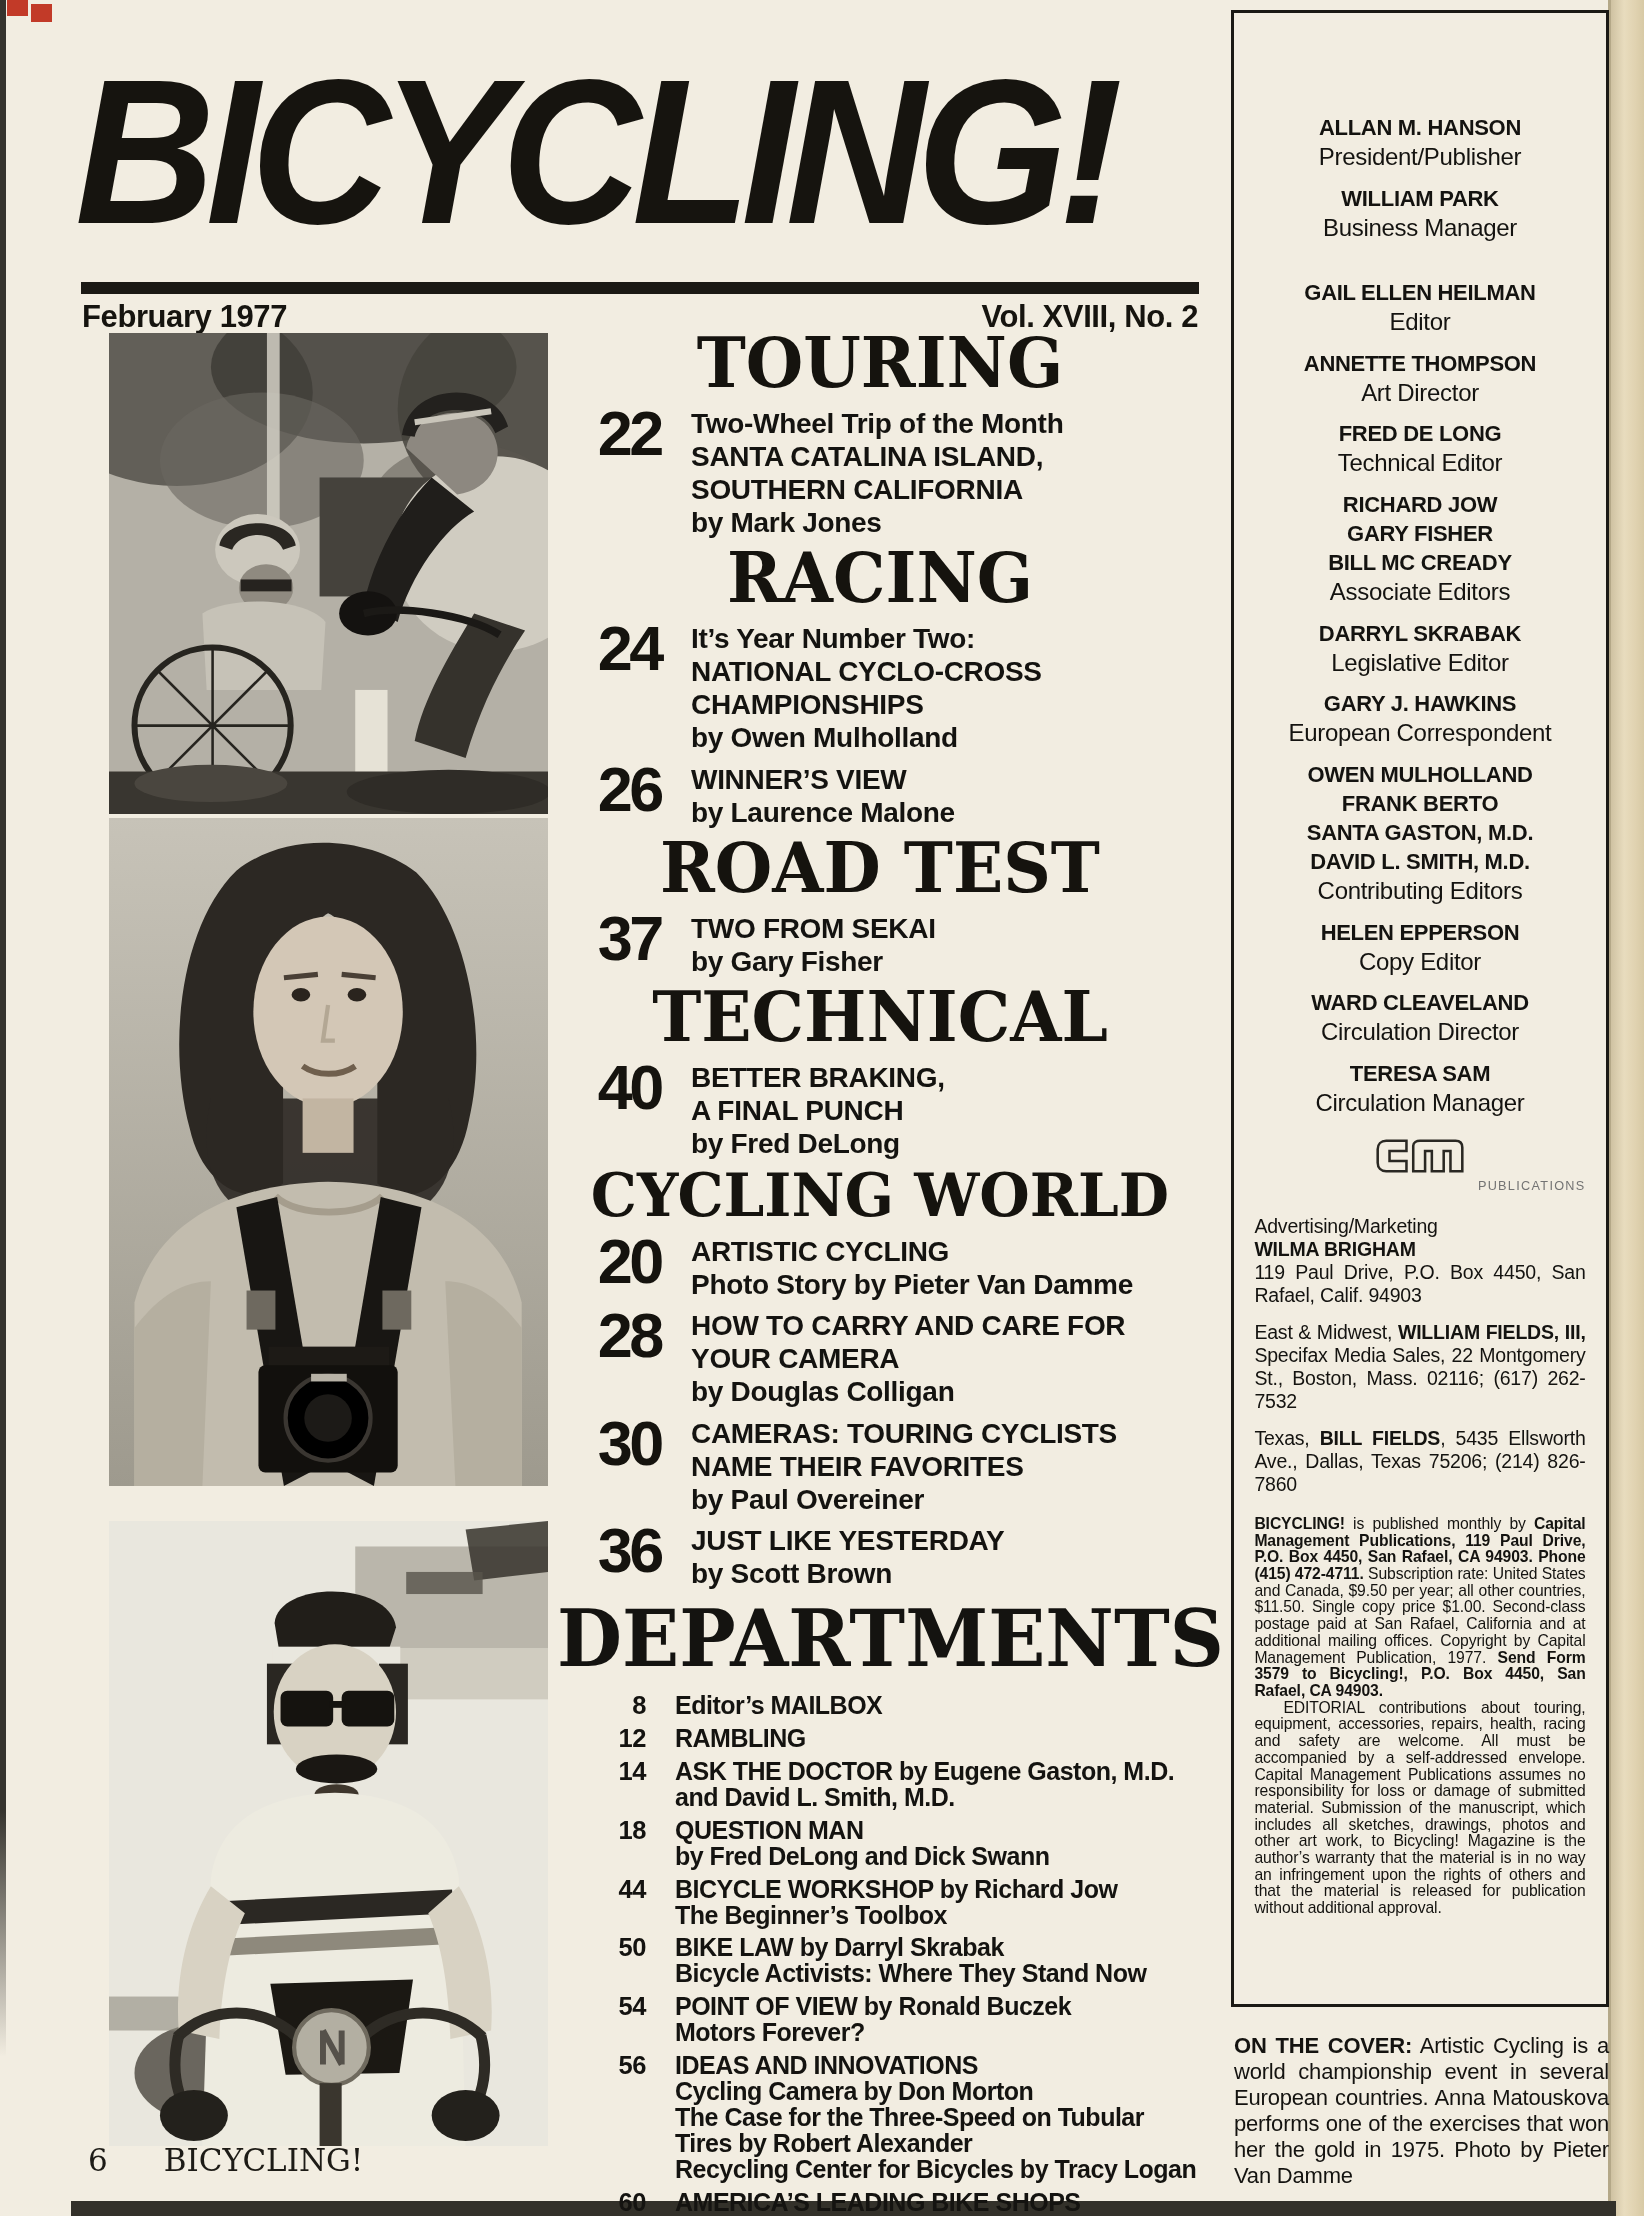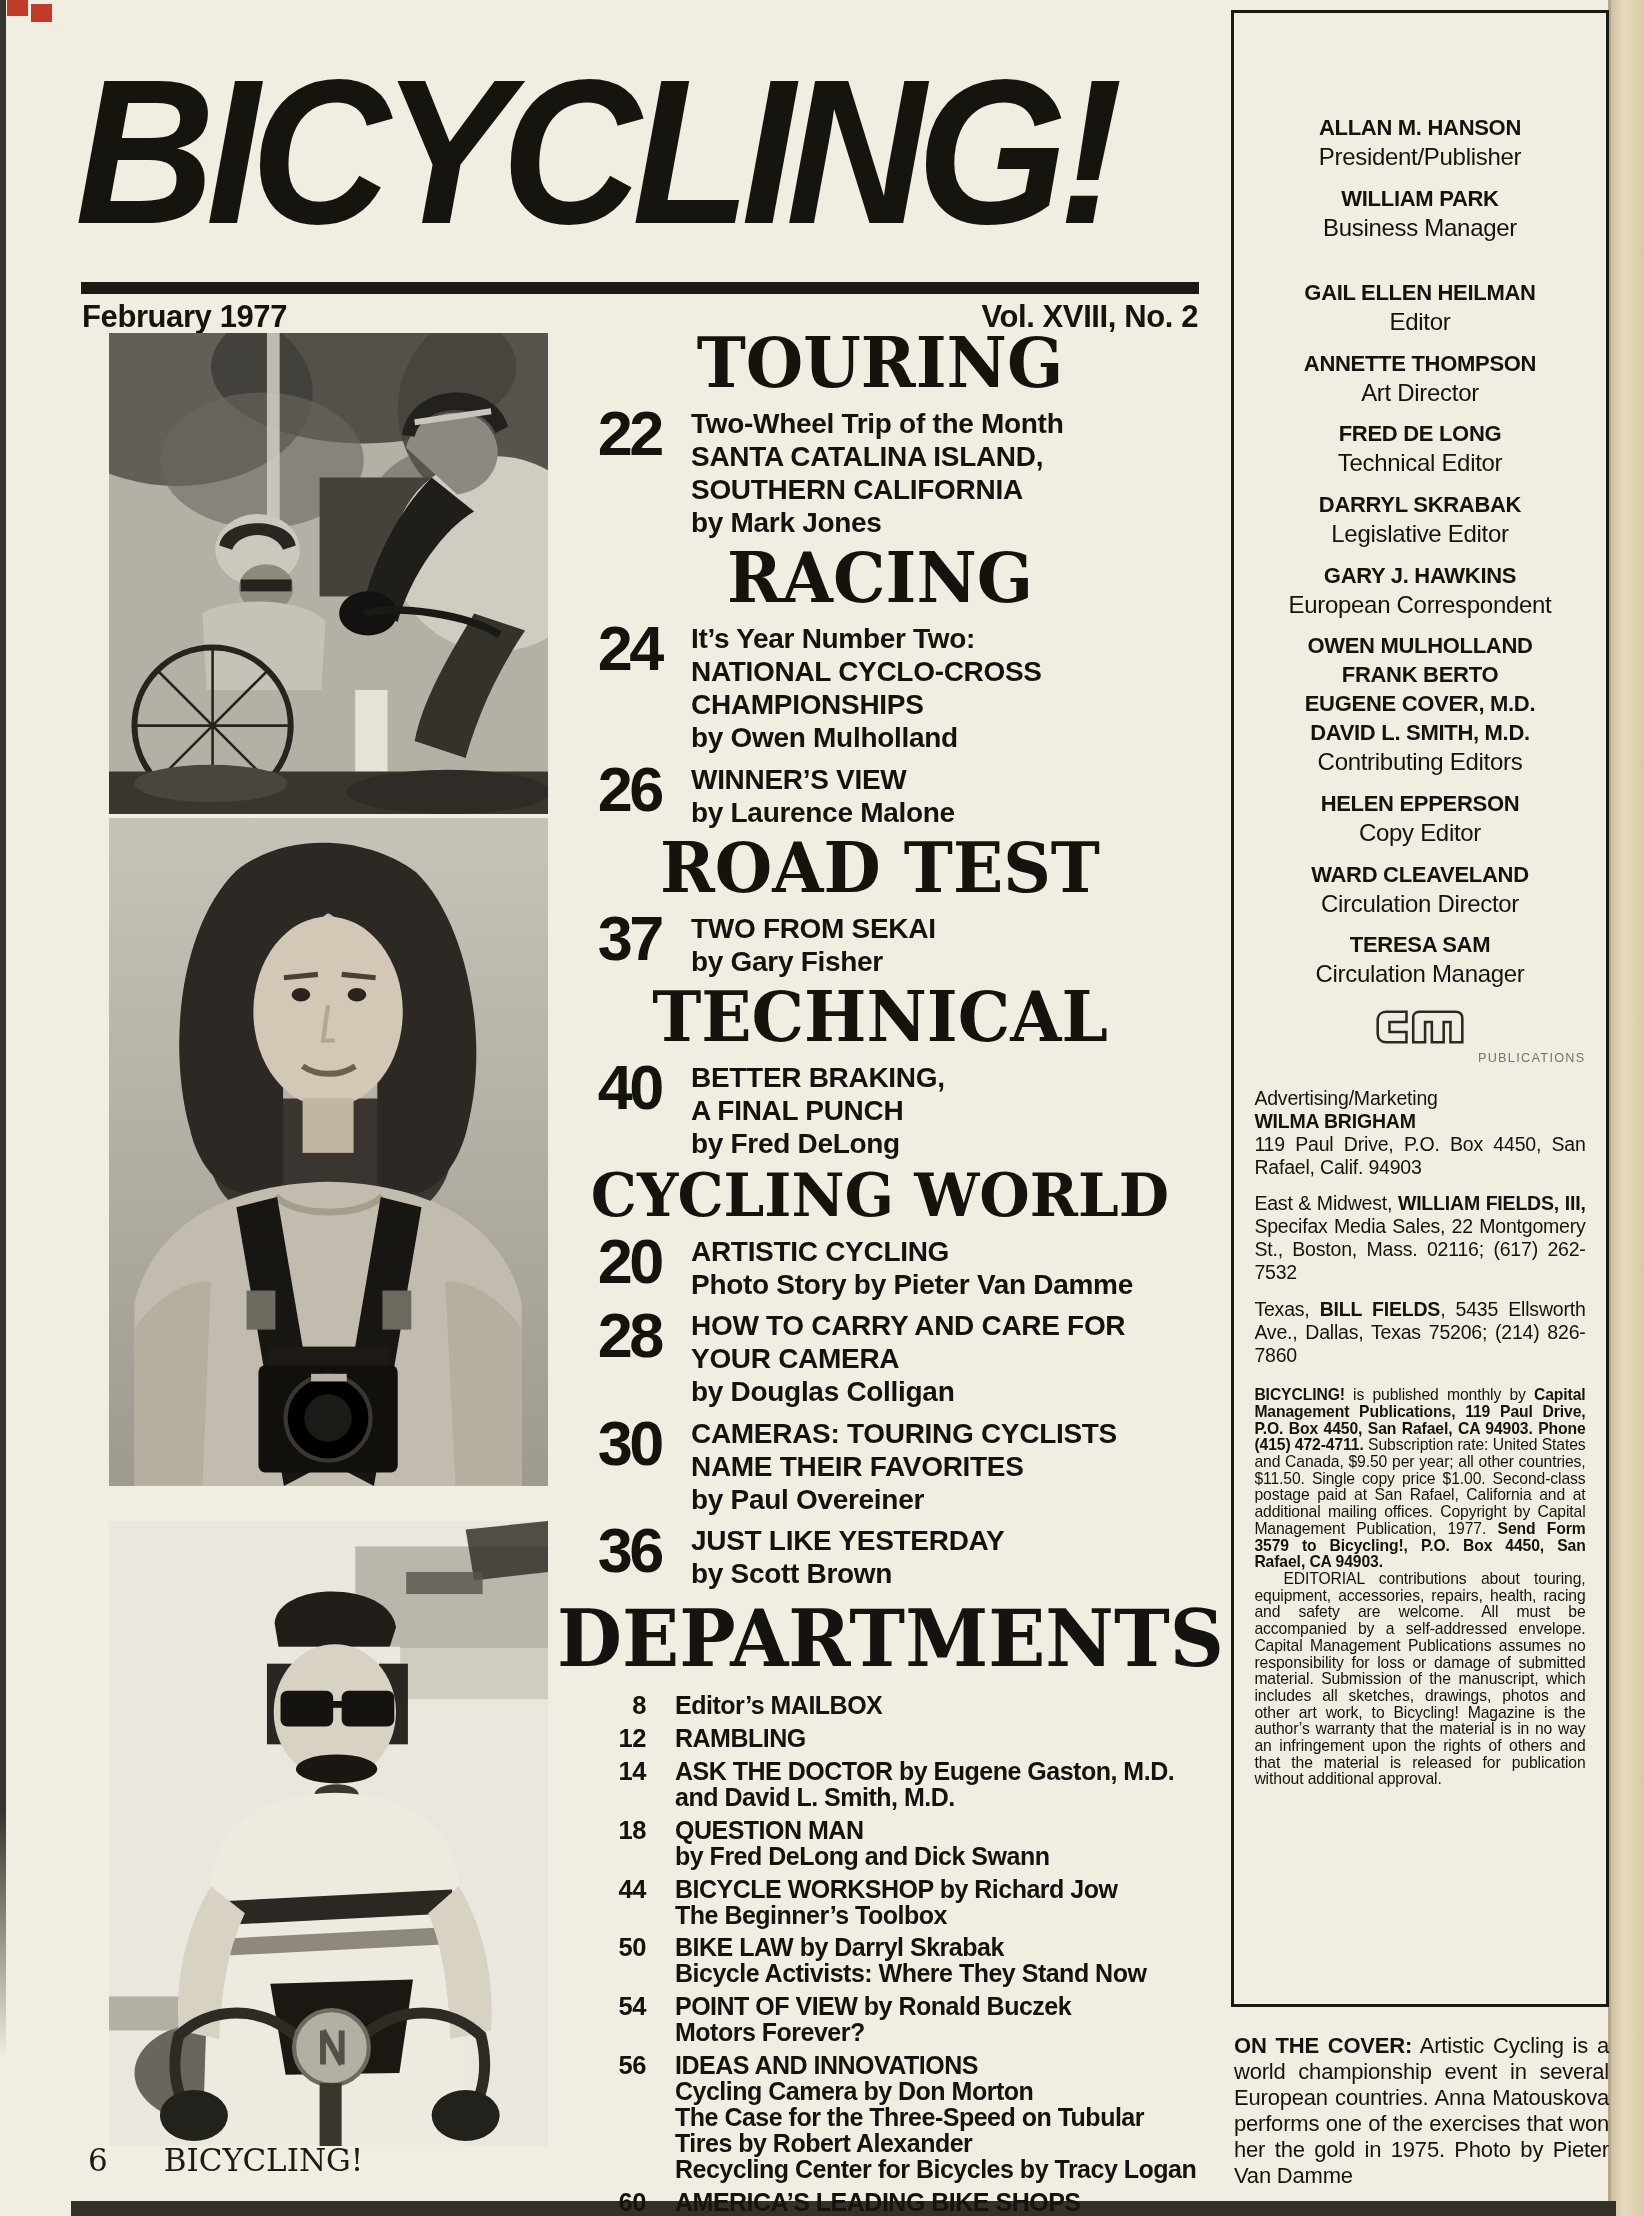--- a/index.html
+++ b/index.html
@@ -358,31 +358,37 @@
         </div>
         <div class="staff-block">
           <div class="staff-name">ANNETTE THOMPSON</div>
           <div class="staff-role">Art Director</div>
         </div>
         <div class="staff-block">
           <div class="staff-name">FRED DE LONG</div>
           <div class="staff-role">Technical Editor</div>
         </div>
         <div class="staff-block">
+          <div class="staff-name">RICHARD JOW</div>
+          <div class="staff-name">GARY FISHER</div>
+          <div class="staff-name">BILL MC CREADY</div>
+          <div class="staff-role">Associate Editors</div>
+        </div>
+        <div class="staff-block">
           <div class="staff-name">DARRYL SKRABAK</div>
           <div class="staff-role">Legislative Editor</div>
         </div>
         <div class="staff-block">
           <div class="staff-name">GARY J. HAWKINS</div>
           <div class="staff-role">European Correspondent</div>
         </div>
         <div class="staff-block">
           <div class="staff-name">OWEN MULHOLLAND</div>
           <div class="staff-name">FRANK BERTO</div>
-          <div class="staff-name">EUGENE COVER, M.D.</div>
+          <div class="staff-name">SANTA GASTON, M.D.</div>
           <div class="staff-name">DAVID L. SMITH, M.D.</div>
           <div class="staff-role">Contributing Editors</div>
         </div>
         <div class="staff-block">
           <div class="staff-name">HELEN EPPERSON</div>
           <div class="staff-role">Copy Editor</div>
         </div>
         <div class="staff-block">
           <div class="staff-name">WARD CLEAVELAND</div>
           <div class="staff-role">Circulation Director</div>

